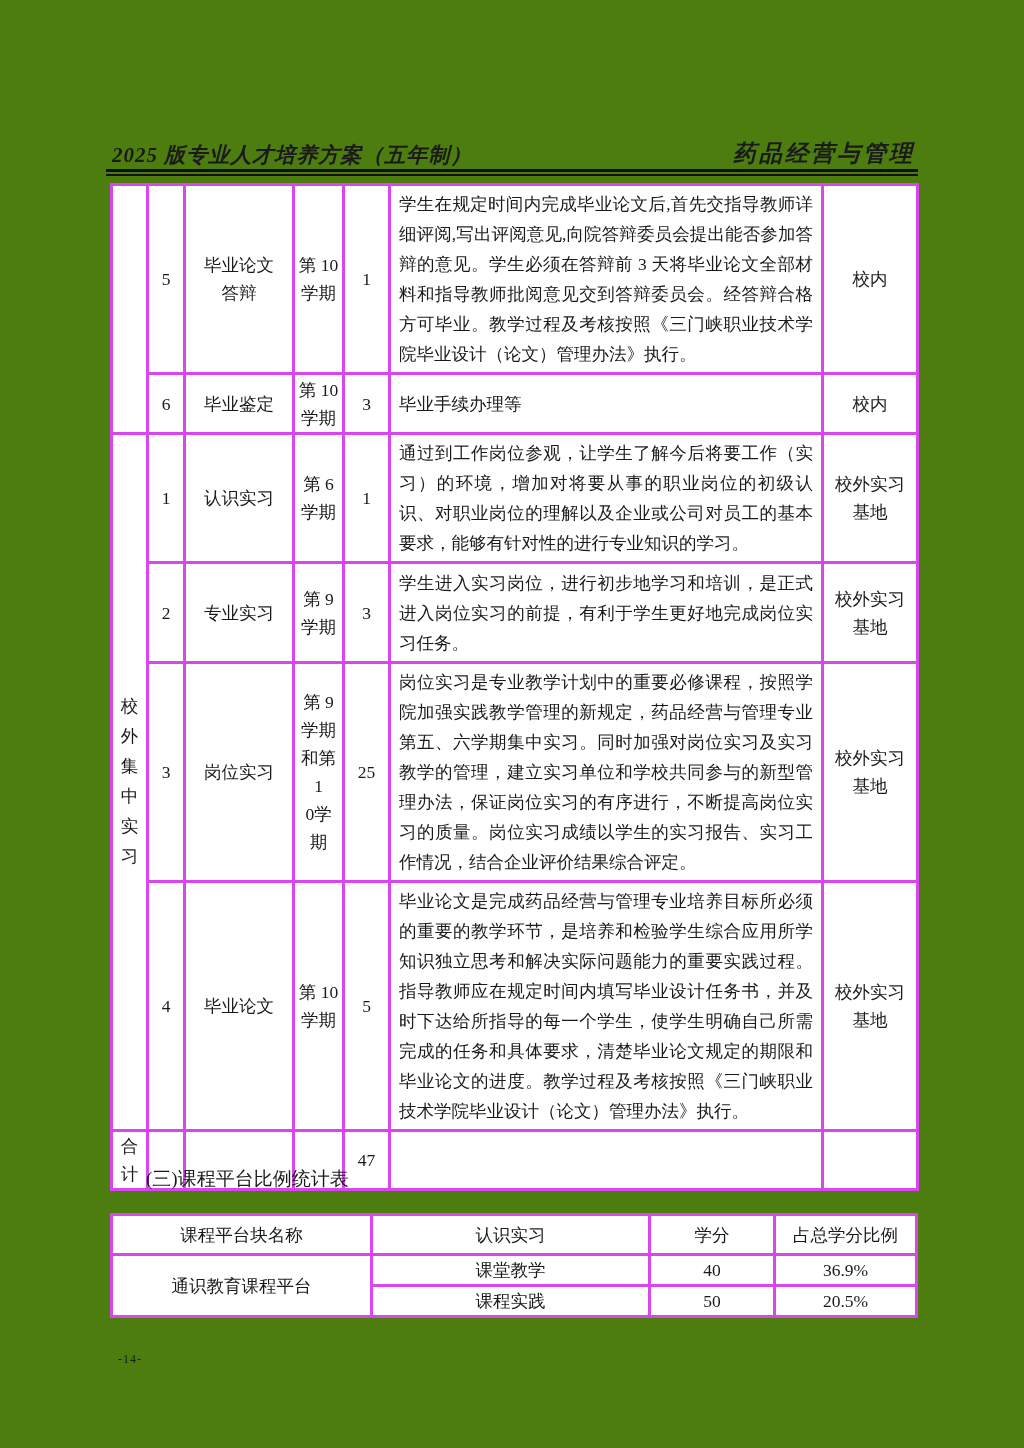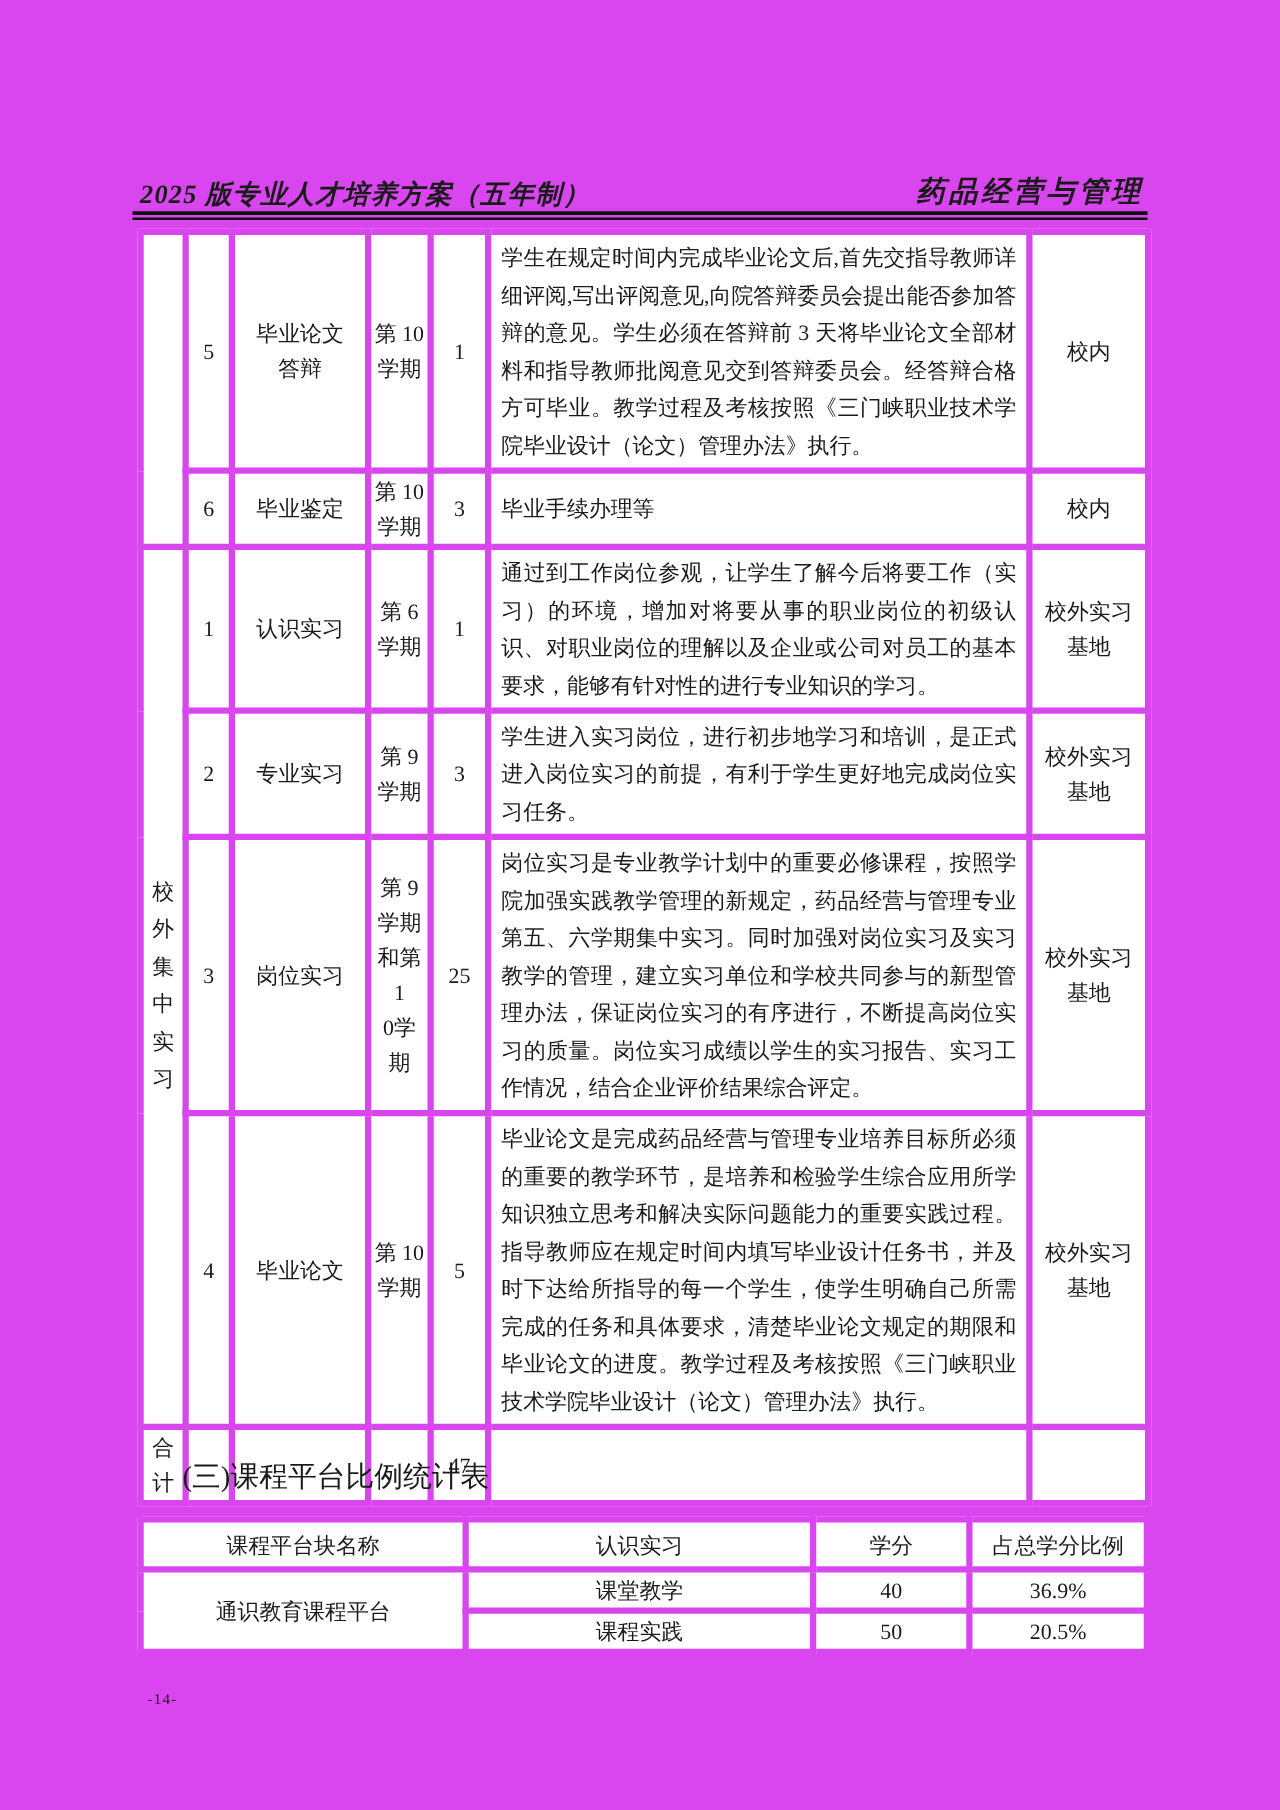--- a/index.html
+++ b/index.html
@@ -3,54 +3,54 @@
 <meta charset="utf-8">
 <style>
   * { margin:0; padding:0; box-sizing:border-box; }
   html,body { width:1024px; background:#ffffff; }
   body {
     font-family:"Liberation Serif","DejaVu Serif",serif;
     color:#1a1a1a;
   }
   .page {
     position:relative; width:1024px; height:1448px;
-    background:#d946ef; overflow:hidden;
+    background:#4d7c0f; overflow:hidden;
   }
   .header {
     position:absolute; left:112px; top:138px; width:803px;
     display:flex; justify-content:space-between; align-items:flex-end;
     font-style:italic; font-weight:bold;
   }
   .header-left  { font-size:21px; letter-spacing:1px; }
   .header-right { font-size:23px; letter-spacing:3px; }
   .header-rule {
     position:absolute; left:106px; top:169px; width:812px; height:7px;
     border-top:3px solid #111; border-bottom:2px solid #111;
   }
   table {
     position:absolute; left:110px; border-collapse:collapse;
     table-layout:fixed; background:#fff;
   }
   .t1 { top:183px; width:806px; }
   .t2 { top:1197px; width:806px;margin-top:16px; }
   td {
-    border:5px solid #d946ef;
+    border:3px solid #d946ef;
     font-size:17.5px; line-height:28px;
     text-align:center; vertical-align:middle;
     white-space:pre-line; padding:0 2px;
     overflow:hidden;
   }
   .t1 td.desc {
     white-space:normal; text-align:justify;
     padding:3px 8px; line-height:30px;
   }
   .t1 td.group { line-height:30px;font-family:Liberation Mono, monospace; }
   .caption {
     position:absolute; left:146px; top:1166px;
-    font-size:23px;
+    font-size:19px;
   }
   .footer {
     position:absolute; left:118px; top:1352px;
     font-size:12px; letter-spacing:1px;
   }
 </style>
 </head>
 <body>
 
 <div class="page">

